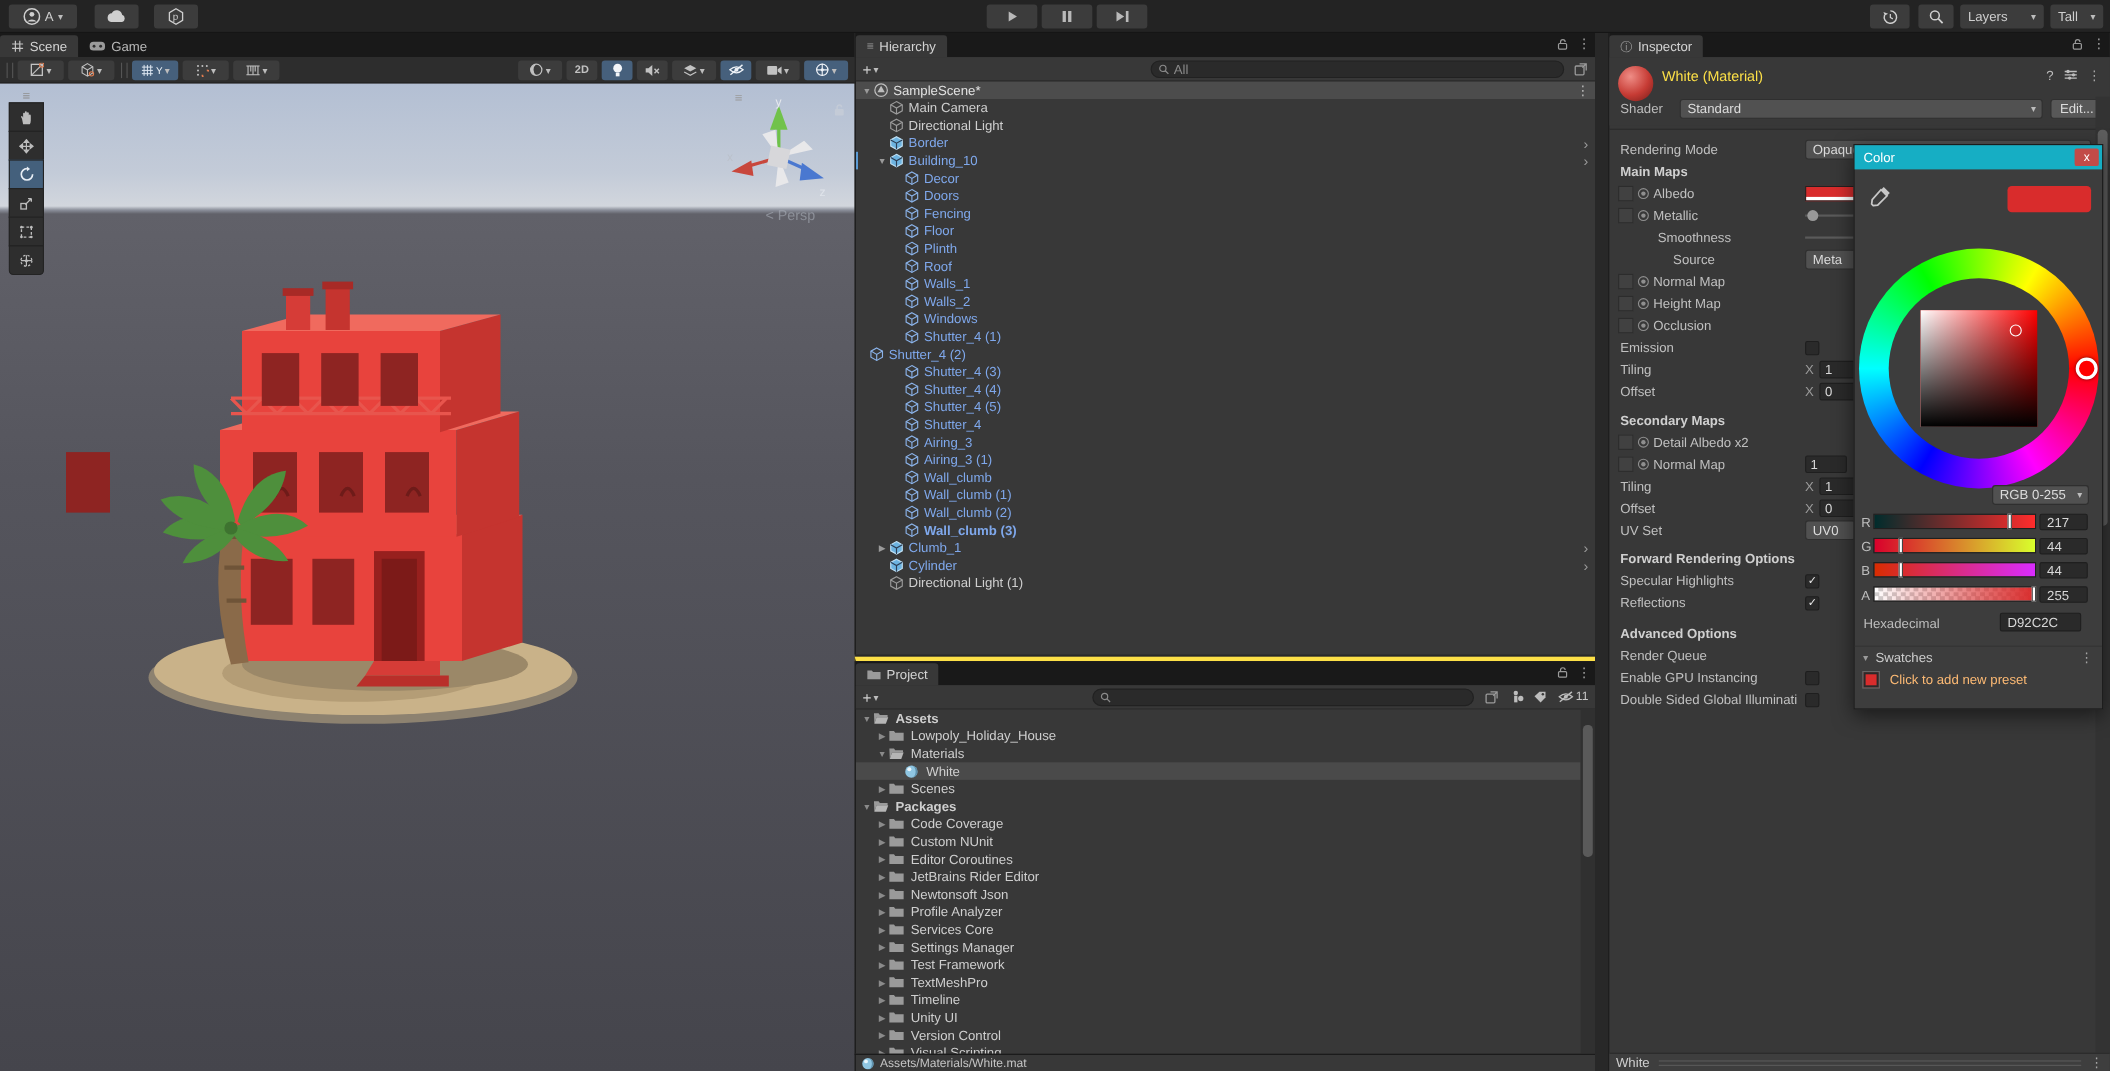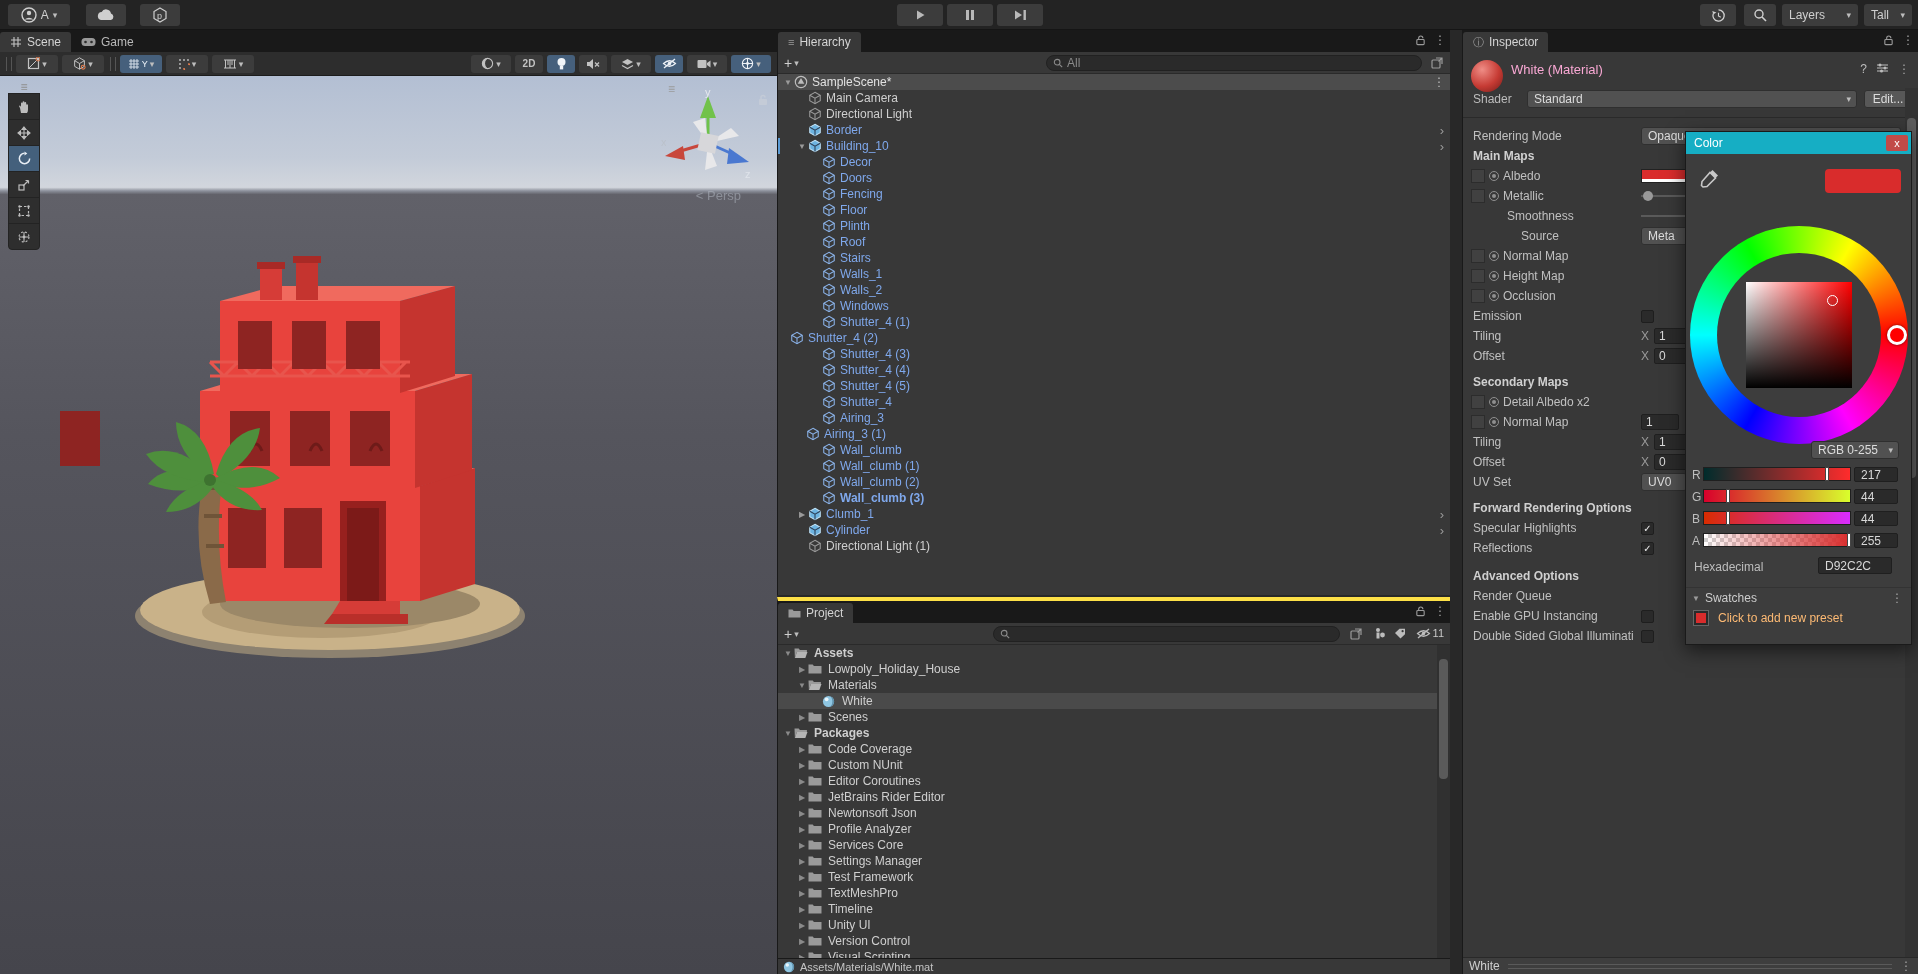--- a/index.html
+++ b/index.html
@@ -74,21 +74,21 @@
   #status-bar { position:absolute; left:777px; top:958px; width:673px; height:16px; background:#383838;
     border-top:1px solid #191919; border-left:1px solid #191919; display:flex; align-items:center; gap:5px; padding-left:5px;
     font-size:11px; color:#c4c4c4; }
 
   
   #inspector-panel { position:absolute; left:1462px; top:30px; width:456px; height:944px;
     background:#383838; border-left:1px solid #191919; }
   #insp-header { position:absolute; left:0; top:22px; right:0; height:62px; background:#383838; }
   #insp-sphere { position:absolute; left:8px; top:8px; width:32px; height:32px; border-radius:50%;
     background:radial-gradient(circle at 35% 30%, #ef8d86, #c63b34 55%, #7c1f1b 95%); }
-  #insp-name { position:absolute; left:48px; top:10px; font-size:13px; color:#f9a8d4; }
+  #insp-name { position:absolute; left:48px; top:10px; font-size:13px; color:#fde047; }
   #insp-hicons { position:absolute; right:8px; top:10px; display:flex; gap:9px; color:#bdbdbd; }
   #shader-row { position:absolute; left:0; top:36px; right:0; height:22px; }
   #shader-label { position:absolute; left:10px; top:4px; color:#bdbdbd; }
   .dd { background:#515151; border:1px solid #2f2f2f; border-radius:3px; height:18px;
     display:flex; align-items:center; padding:0 6px; color:#dcdcdc; position:relative; font-size:12px; }
   .dd .caret { position:absolute; right:5px; }
   #shader-dd { position:absolute; left:64px; top:2px; width:330px; }
   #edit-btn { position:absolute; right:6px; top:2px; width:48px; height:18px; background:#585858;
     border:1px solid #303030; border-radius:3px; display:flex; align-items:center; justify-content:center; color:#dcdcdc; }
   #insp-body { position:absolute; left:0; top:88px; right:13px; bottom:17px; padding-top:8px; }
@@ -616,30 +616,20 @@
         <span class="blue">Roof</span>
       </div>
       <div class="h-row" style="padding-left: 32px;">
         <span class="arrow"></span>
         <span class="icon">
           <svg width="14" height="14" viewBox="0 0 16 16">
             <path d="M8 1.5 L14 4.8 V11.2 L8 14.5 L2 11.2 V4.8 Z" fill="none" stroke="#8ab2e8" stroke-width="1.2"></path>
             <path d="M2 4.8 L8 8.2 L14 4.8 M8 8.2 V14.5" fill="none" stroke="#8ab2e8" stroke-width="1.2"></path>
           </svg>
         </span>
-        <span class="blue">Stairs</span>
-      </div>
-      <div class="h-row" style="padding-left: 32px;">
-        <span class="arrow"></span>
-        <span class="icon">
-          <svg width="14" height="14" viewBox="0 0 16 16">
-            <path d="M8 1.5 L14 4.8 V11.2 L8 14.5 L2 11.2 V4.8 Z" fill="none" stroke="#8ab2e8" stroke-width="1.2"></path>
-            <path d="M2 4.8 L8 8.2 L14 4.8 M8 8.2 V14.5" fill="none" stroke="#8ab2e8" stroke-width="1.2"></path>
-          </svg>
-        </span>
         <span class="blue">Walls_1</span>
       </div>
       <div class="h-row" style="padding-left: 32px;">
         <span class="arrow"></span>
         <span class="icon">
           <svg width="14" height="14" viewBox="0 0 16 16">
             <path d="M8 1.5 L14 4.8 V11.2 L8 14.5 L2 11.2 V4.8 Z" fill="none" stroke="#8ab2e8" stroke-width="1.2"></path>
             <path d="M2 4.8 L8 8.2 L14 4.8 M8 8.2 V14.5" fill="none" stroke="#8ab2e8" stroke-width="1.2"></path>
           </svg>
         </span>
@@ -718,21 +708,21 @@
       <div class="h-row" style="padding-left: 32px;">
         <span class="arrow"></span>
         <span class="icon">
           <svg width="14" height="14" viewBox="0 0 16 16">
             <path d="M8 1.5 L14 4.8 V11.2 L8 14.5 L2 11.2 V4.8 Z" fill="none" stroke="#8ab2e8" stroke-width="1.2"></path>
             <path d="M2 4.8 L8 8.2 L14 4.8 M8 8.2 V14.5" fill="none" stroke="#8ab2e8" stroke-width="1.2"></path>
           </svg>
         </span>
         <span class="blue">Airing_3</span>
       </div>
-      <div class="h-row" style="padding-left: 16px;">
+      <div class="h-row" style="padding-left: 32px;">
         <span class="arrow"></span>
         <span class="icon">
           <svg width="14" height="14" viewBox="0 0 16 16">
             <path d="M8 1.5 L14 4.8 V11.2 L8 14.5 L2 11.2 V4.8 Z" fill="none" stroke="#8ab2e8" stroke-width="1.2"></path>
             <path d="M2 4.8 L8 8.2 L14 4.8 M8 8.2 V14.5" fill="none" stroke="#8ab2e8" stroke-width="1.2"></path>
           </svg>
         </span>
         <span class="blue">Airing_3 (1)</span>
       </div>
       <div class="h-row" style="padding-left: 32px;">

